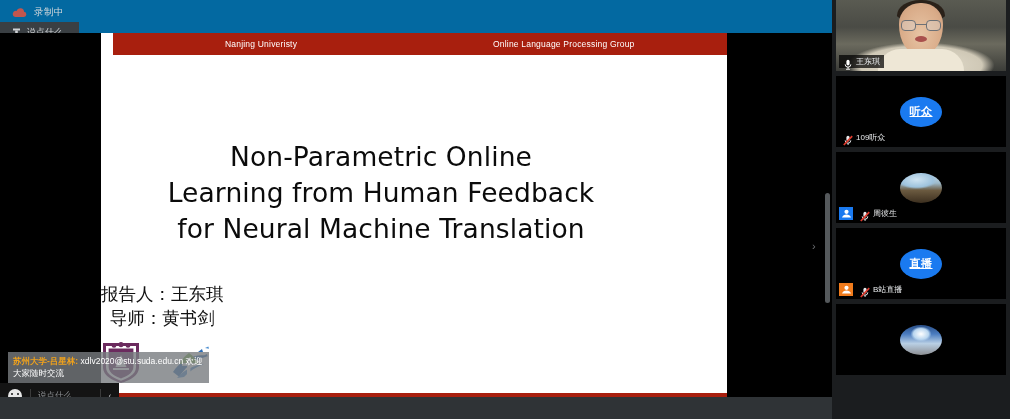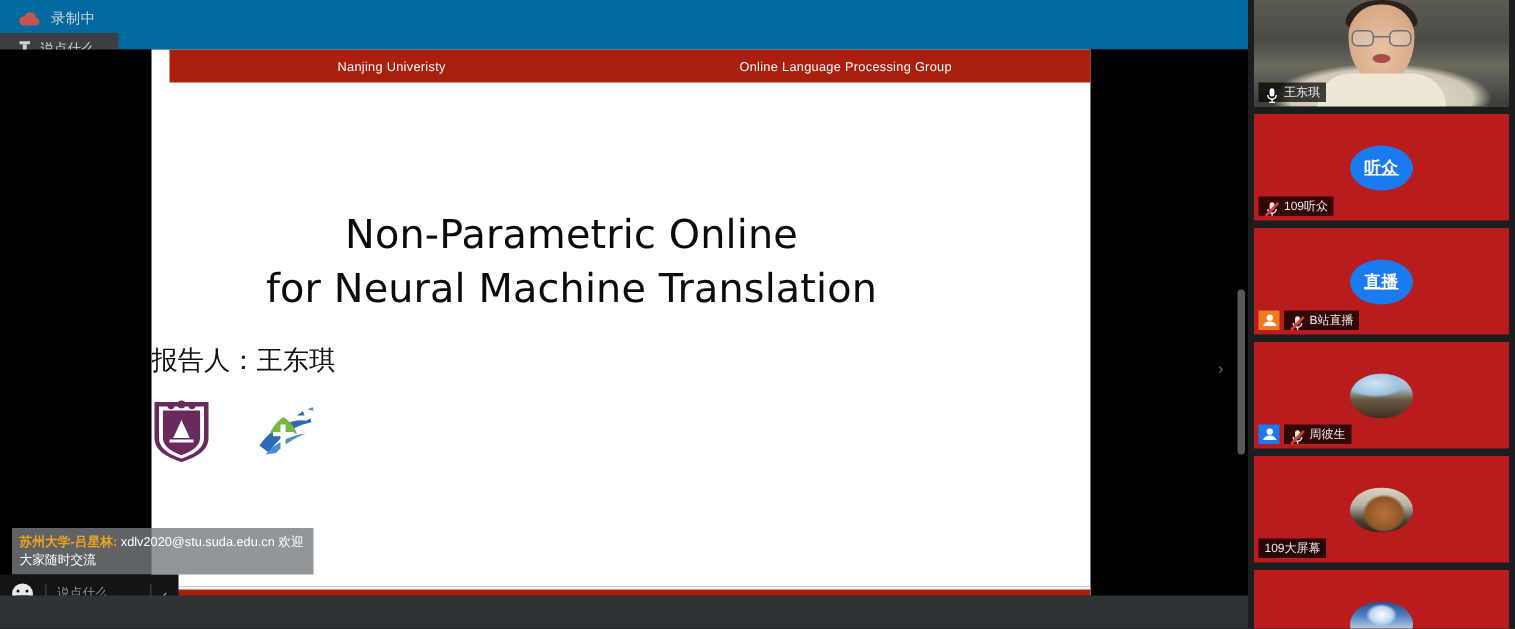--- a/index.html
+++ b/index.html
@@ -72,22 +72,22 @@
     text-align: center;
     font-family: "DejaVu Sans", sans-serif;
     font-size: 26.5px;
     line-height: 1.36;
     color: #0b0b0b;
     letter-spacing: .1px;
     font-weight: 400;
     width: 560px;
   }
   .slide-people {
-    margin-top: 20px; text-align: center;
-    font-family: Liberation Mono, monospace;
+    margin-top: 36px; text-align: center;
+    font-family: Liberation Serif, serif;
     font-size: 17.5px; line-height: 1.34; color: #111;
   }
   .slide-date {
     margin-top: 3px; text-align: center;
     font-family: "DejaVu Sans", sans-serif;
     font-size: 18.5px; color: #111; letter-spacing: .3px;
   }
   .logo-row {
     margin-top: 11px; display: flex; align-items: center; gap: 26px;
   }
@@ -151,21 +151,21 @@
   }
 
   
   .sidebar {
     position: absolute; left: 832px; top: 0; width: 178px; height: 419px;
     background: #1b1d1f;
     padding: 0 4px;
   }
   .tile {
     position: relative; width: 170px; height: 71px;
-    background: #b91c1c; margin-bottom: 5px; overflow: hidden; padding-left: 17px;
+    background: #000000; margin-bottom: 5px; overflow: hidden; padding-left: 17px;
   }
   .tile.active { outline: 1.5px solid #1d7a3c; outline-offset: -1.5px; }
   .tile:first-child { margin-top: 0; }
 
   .tile-video { position: absolute; inset: 0; }
 
   
   .cam-bg {
     position: absolute; inset: 0;
     background:
@@ -289,25 +289,27 @@
 
     <div class="slide">
       <div class="slide-bar-top">
         <span class="seg seg-left">Nanjing Univeristy</span>
         <span class="seg seg-right">Online Language Processing Group</span>
       </div>
 
       <div class="slide-body">
         <div class="slide-title">
           <div>Non-Parametric Online</div>
+          <div>Learning from Human Feedback</div>
           <div>for Neural Machine Translation</div>
         </div>
 
         <div class="slide-people">
           <div>报告人：王东琪</div>
+          <div>导师：黄书剑</div>
         </div>
 
         <div class="logo-row">
           <span class="logo">
             <svg width="40" height="44" viewBox="0 0 40 44">
               <path d="M2 2h36v24c0 10-12 14-18 16C14 40 2 36 2 26z" fill="#6b2a5e"></path>
               <path d="M5 5h30v21c0 8.4-10.2 11.9-15 13.7C15.2 37.9 5 34.4 5 26z" fill="#ffffff"></path>
               <path d="M7.6 7.6h24.8v18.2c0 7-8.6 10.2-12.4 11.7-3.8-1.5-12.4-4.7-12.4-11.7z" fill="#6b2a5e"></path>
               <circle cx="13" cy="4.4" r="2.4" fill="#6b2a5e"></circle>
               <circle cx="20" cy="3.6" r="2.6" fill="#6b2a5e"></circle>
@@ -395,75 +397,67 @@
               <rect x="4.6" y="8" width="0.9" height="2" fill="#e8eaec"></rect>
               <line x1="0.8" y1="10" x2="9.2" y2="1.2" stroke="#e03b2e" stroke-width="1.7"></line>
             </svg>
           </span>
           <span class="nm">109听众</span>
         </span>
       </div>
     </div>
 
     <div class="tile">
-      <div class="circle-av circle-blue">
-        <span class="cap">直播</span>
-      </div>
+      <div class="circle-av av-landscape"></div>
       <div class="tile-label">
-        <span class="badge orange">
+        <span class="badge blue">
           <svg width="11" height="9" viewBox="0 0 11 9">
             <circle cx="5.5" cy="2.8" r="2.1" fill="#ffffff"></circle>
             <path d="M1 8.4c.6-2 2.4-3 4.5-3s3.9 1 4.5 3z" fill="#ffffff"></path>
           </svg>
         </span>
         <span class="name-chip">
           <span class="mic-off-ic">
             <svg width="10" height="11" viewBox="0 0 10 11">
               <rect x="3.4" y="0.8" width="3.2" height="5.6" rx="1.6" fill="#e8eaec"></rect>
               <path d="M2.2 5.4a2.8 2.8 0 0 0 5.6 0" stroke="#e8eaec" stroke-width="1" fill="none"></path>
               <rect x="4.6" y="8" width="0.9" height="2" fill="#e8eaec"></rect>
               <line x1="0.8" y1="10" x2="9.2" y2="1.2" stroke="#e03b2e" stroke-width="1.7"></line>
             </svg>
           </span>
-          <span class="nm">B站直播</span>
+          <span class="nm">周彼生</span>
         </span>
       </div>
     </div>
 
     <div class="tile">
-      <div class="circle-av av-landscape"></div>
+      <div class="circle-av circle-blue">
+        <span class="cap">直播</span>
+      </div>
       <div class="tile-label">
-        <span class="badge blue">
+        <span class="badge orange">
           <svg width="11" height="9" viewBox="0 0 11 9">
             <circle cx="5.5" cy="2.8" r="2.1" fill="#ffffff"></circle>
             <path d="M1 8.4c.6-2 2.4-3 4.5-3s3.9 1 4.5 3z" fill="#ffffff"></path>
           </svg>
         </span>
         <span class="name-chip">
           <span class="mic-off-ic">
             <svg width="10" height="11" viewBox="0 0 10 11">
               <rect x="3.4" y="0.8" width="3.2" height="5.6" rx="1.6" fill="#e8eaec"></rect>
               <path d="M2.2 5.4a2.8 2.8 0 0 0 5.6 0" stroke="#e8eaec" stroke-width="1" fill="none"></path>
               <rect x="4.6" y="8" width="0.9" height="2" fill="#e8eaec"></rect>
               <line x1="0.8" y1="10" x2="9.2" y2="1.2" stroke="#e03b2e" stroke-width="1.7"></line>
             </svg>
           </span>
-          <span class="nm">周彼生</span>
-        </span>
-      </div>
-    </div>
-
-    <div class="tile">
-      <div class="circle-av av-dog"></div>
-      <div class="tile-label plain">
-        <span class="name-chip">
-          <span class="nm">109大屏幕</span>
-        </span>
-      </div>
-    </div>
+          <span class="nm">B站直播</span>
+        </span>
+      </div>
+    </div>
+
 
     <div class="tile">
       <div class="circle-av av-night"></div>
 
     </div>
 
   </div>
 </div>
 
 </body></html>

